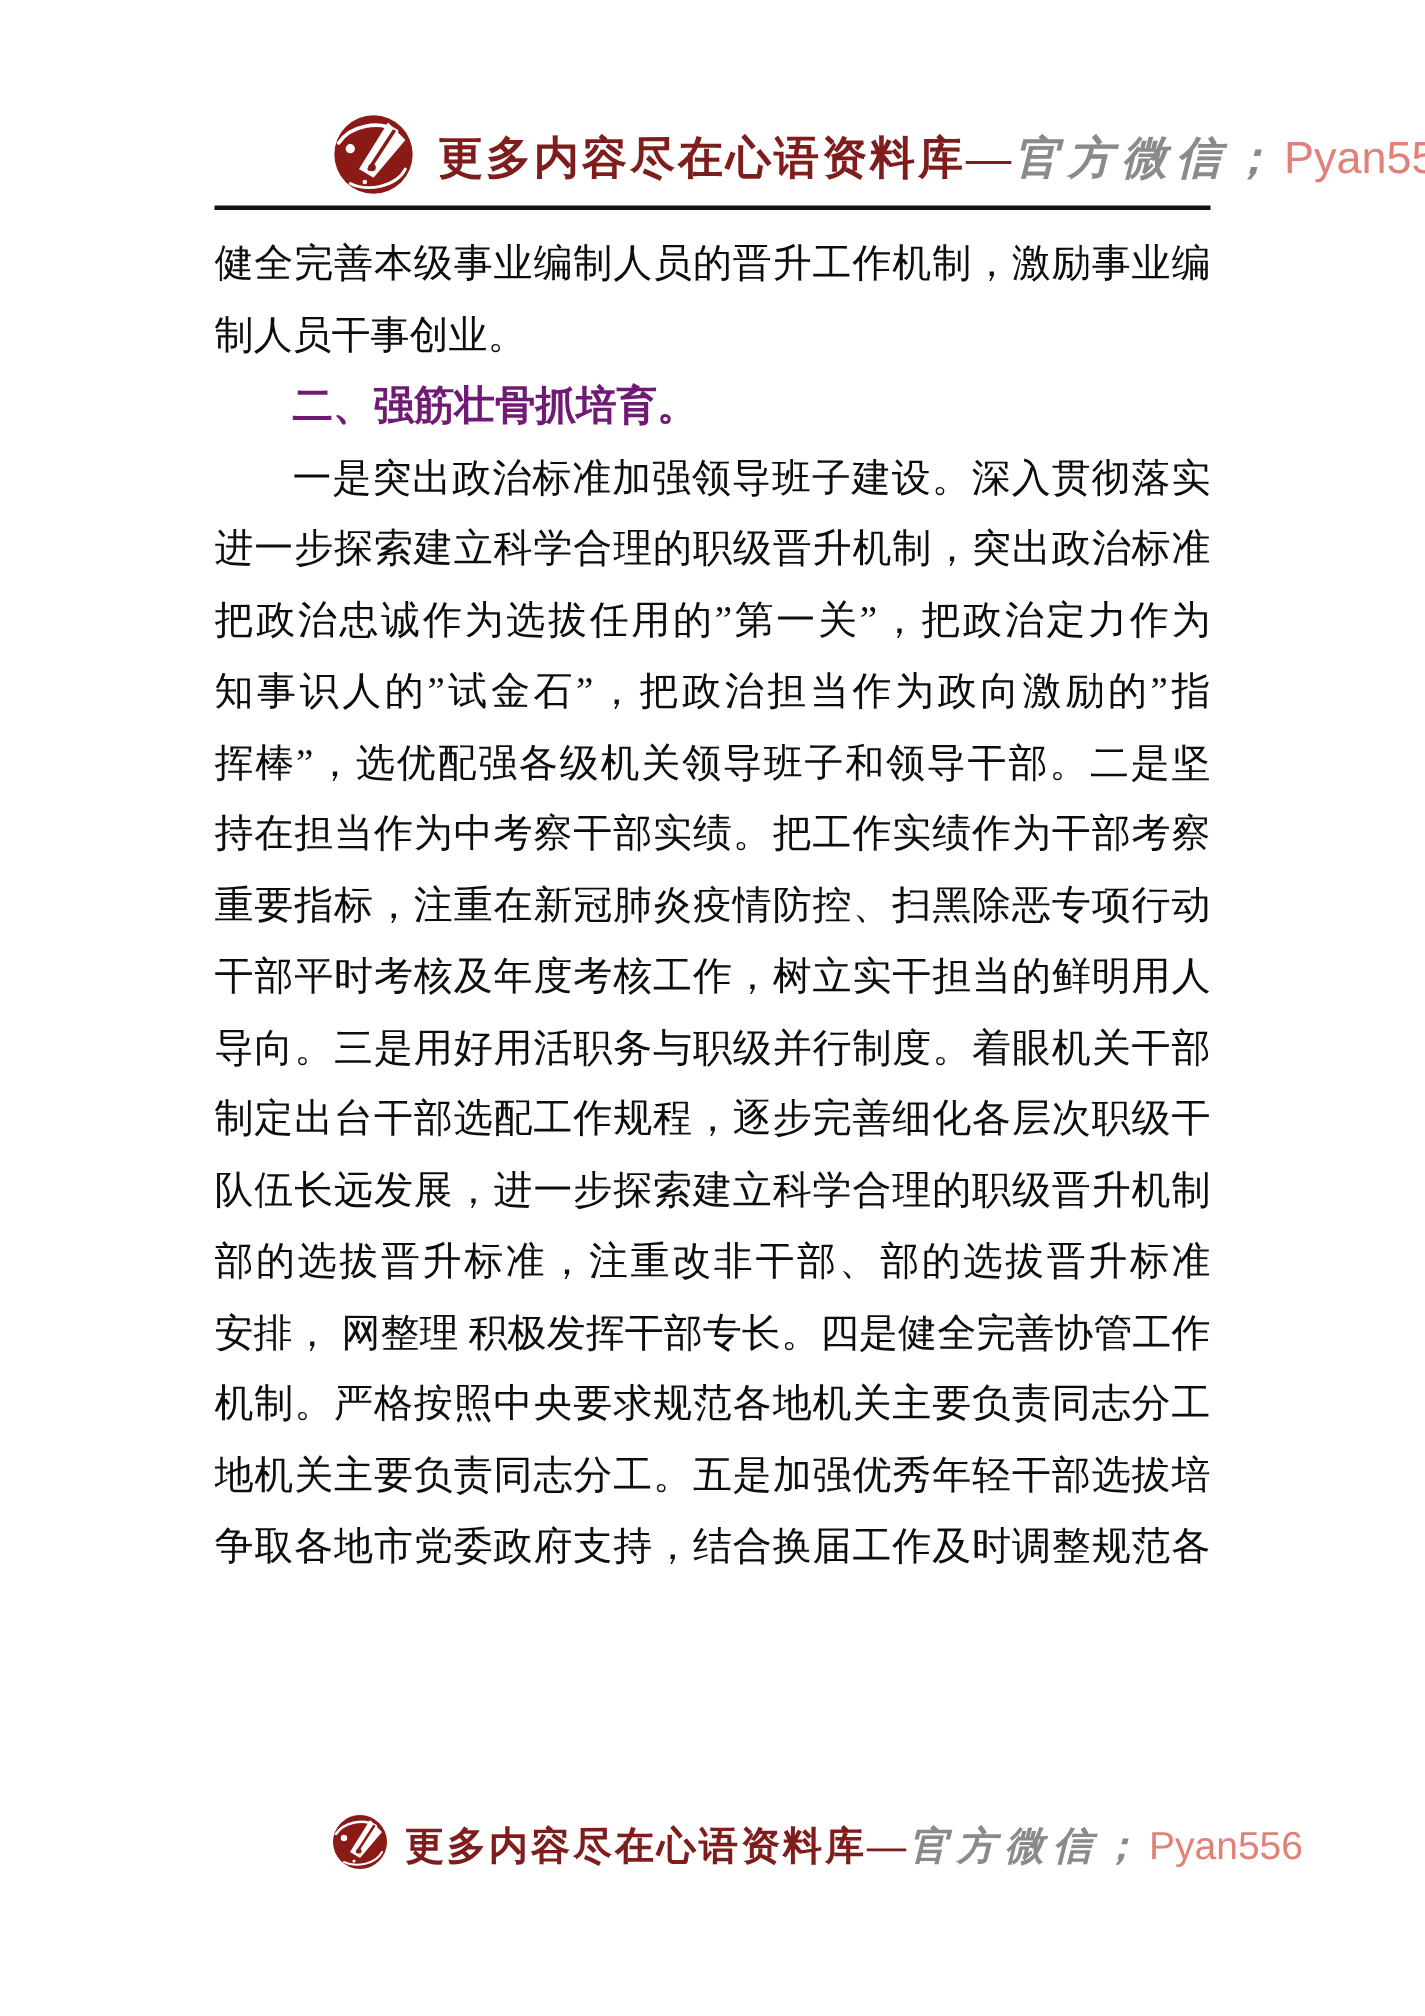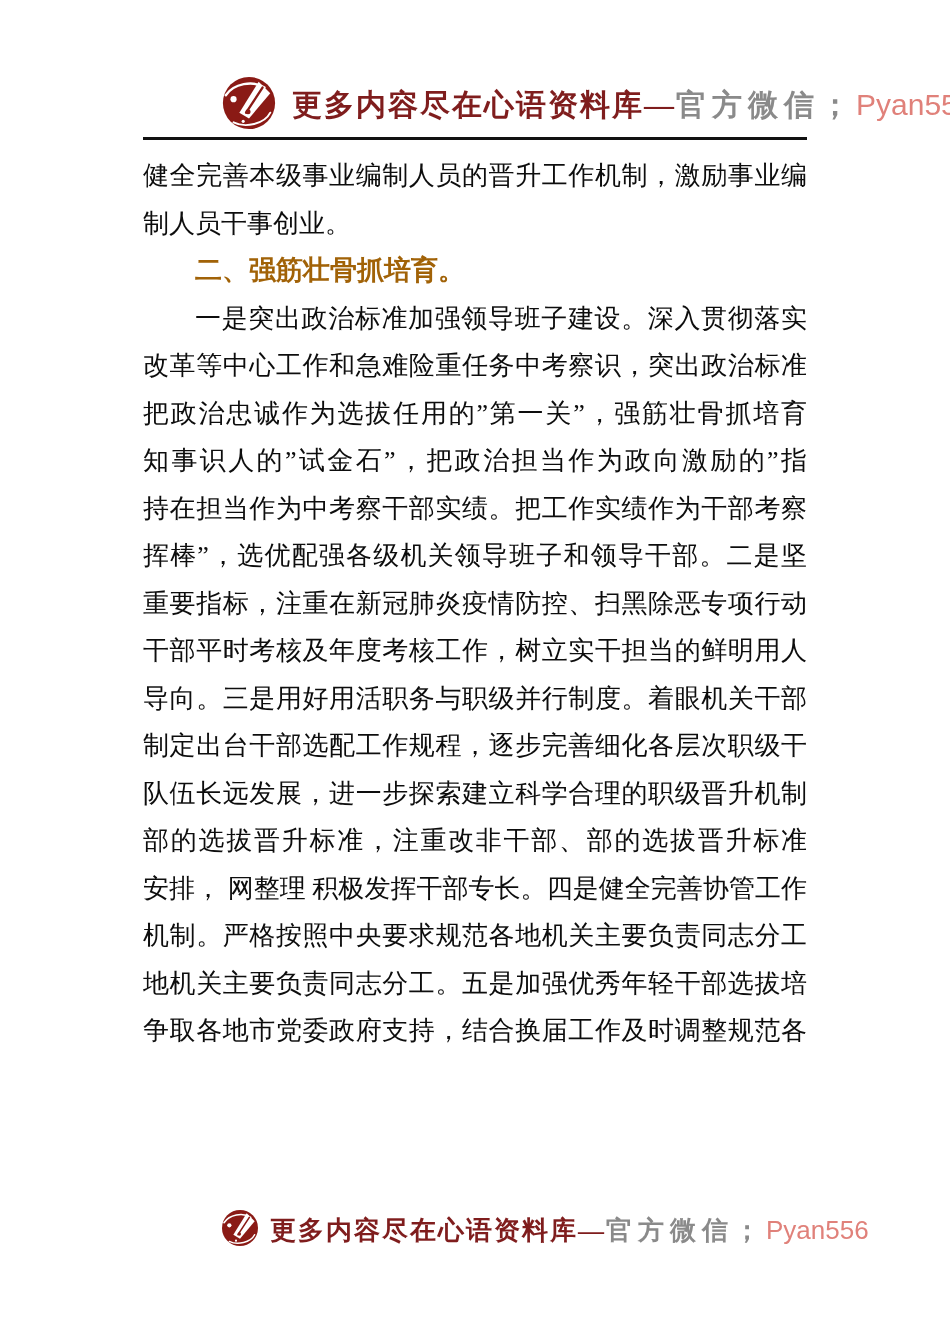--- a/index.html
+++ b/index.html
@@ -35,21 +35,21 @@
     margin-left: 14px;
     font-size: 30px;
     letter-spacing: 2px;
     font-weight: bold;
   }
   .brand-row.footer .brand-text {
     margin-left: 10px;
     font-size: 26px;
   }
   .brand-main   { color: #7f1d1d; }
-  .wechat-label { color: #8a8a8a; letter-spacing: 6px; }
+  .wechat-label { color: #8a8a8a; font-style: italic; letter-spacing: 6px; }
   .wechat-id {
     color: #e0817a;
     font-family: "Liberation Sans", "DejaVu Sans", sans-serif;
     font-weight: normal;
     letter-spacing: 0;
   }
 
   
   .rule {
     position: absolute;
@@ -76,21 +76,21 @@
   }
   .line.fill {
     text-align: justify;
     text-align-last: justify;
   }
   .line.indent { text-indent: 52px; }
   .line.heading {
     font-family: Liberation Sans, sans-serif;
     font-weight: bold;
     font-size: 27px;
-    color: #a16207;
+    color: #701a75;
   }
 </style>
 </head>
 <body>
 
 <div class="page">
 
   <div class="brand-row header">
     <span class="logo-wrap">
       <svg viewBox="0 0 60 60" xmlns="http://www.w3.org/2000/svg">
@@ -107,25 +107,25 @@
     <span class="brand-text"><span class="brand-main">更多内容尽在心语资料库—</span><span class="wechat-label">官方微信；</span><span class="wechat-id">Pyan556</span></span>
   </div>
 
   <div class="rule"></div>
 
   <div class="doc-body">
       <div class="line fill">健全完善本级事业编制人员的晋升工作机制，激励事业编</div>
       <div class="line end">制人员干事创业。</div>
       <div class="line heading indent">二、强筋壮骨抓培育。</div>
       <div class="line fill indent">一是突出政治标准加强领导班子建设。深入贯彻落实</div>
-      <div class="line fill">改革等中心工作和急难险重任务中考察识，突出政治标准</div>
-      <div class="line fill">把政治忠诚作为选拔任用的”第一关”，强筋壮骨抓培育</div>
+      <div class="line fill">进一步探索建立科学合理的职级晋升机制，突出政治标准</div>
+      <div class="line fill">把政治忠诚作为选拔任用的”第一关”，把政治定力作为</div>
       <div class="line fill">知事识人的”试金石”，把政治担当作为政向激励的”指</div>
+      <div class="line fill">挥棒”，选优配强各级机关领导班子和领导干部。二是坚</div>
       <div class="line fill">持在担当作为中考察干部实绩。把工作实绩作为干部考察</div>
-      <div class="line fill">挥棒”，选优配强各级机关领导班子和领导干部。二是坚</div>
       <div class="line fill">重要指标，注重在新冠肺炎疫情防控、扫黑除恶专项行动</div>
       <div class="line fill">干部平时考核及年度考核工作，树立实干担当的鲜明用人</div>
       <div class="line fill">导向。三是用好用活职务与职级并行制度。着眼机关干部</div>
       <div class="line fill">制定出台干部选配工作规程，逐步完善细化各层次职级干</div>
       <div class="line fill">队伍长远发展，进一步探索建立科学合理的职级晋升机制</div>
       <div class="line fill">部的选拔晋升标准，注重改非干部、部的选拔晋升标准</div>
       <div class="line fill">安排， 网整理 积极发挥干部专长。四是健全完善协管工作</div>
       <div class="line fill">机制。严格按照中央要求规范各地机关主要负责同志分工</div>
       <div class="line fill">地机关主要负责同志分工。五是加强优秀年轻干部选拔培</div>
       <div class="line fill">争取各地市党委政府支持，结合换届工作及时调整规范各</div>

